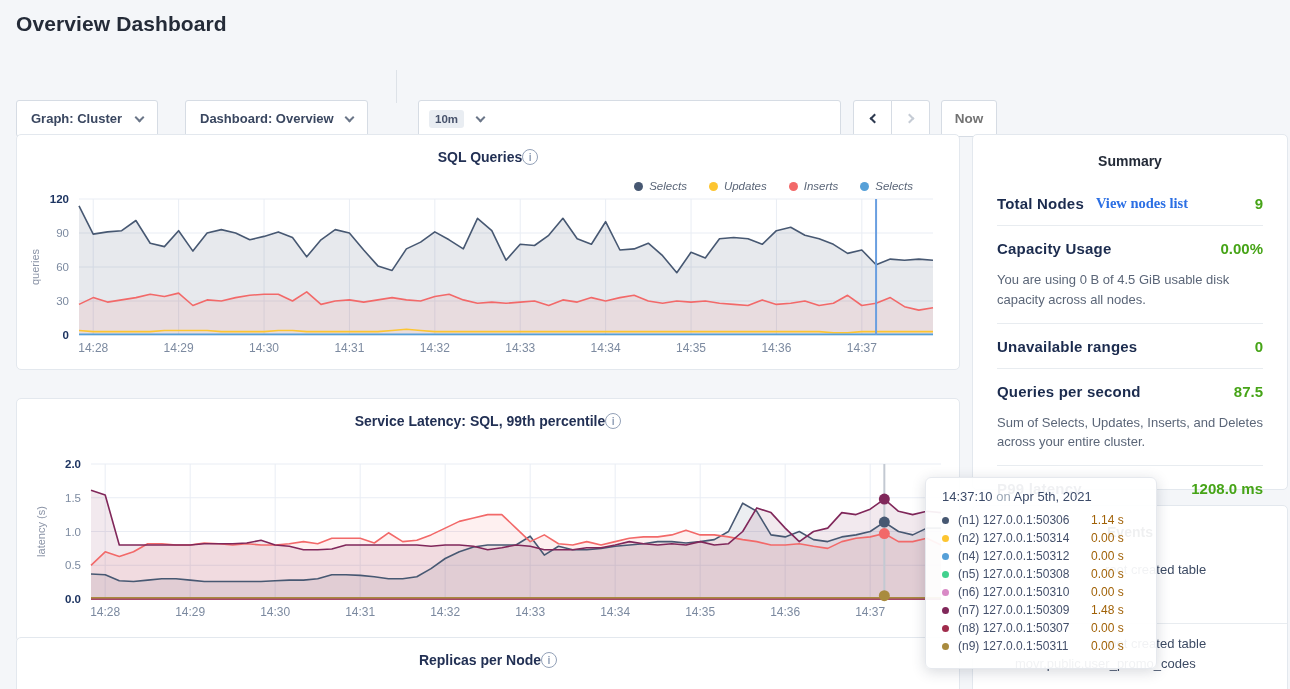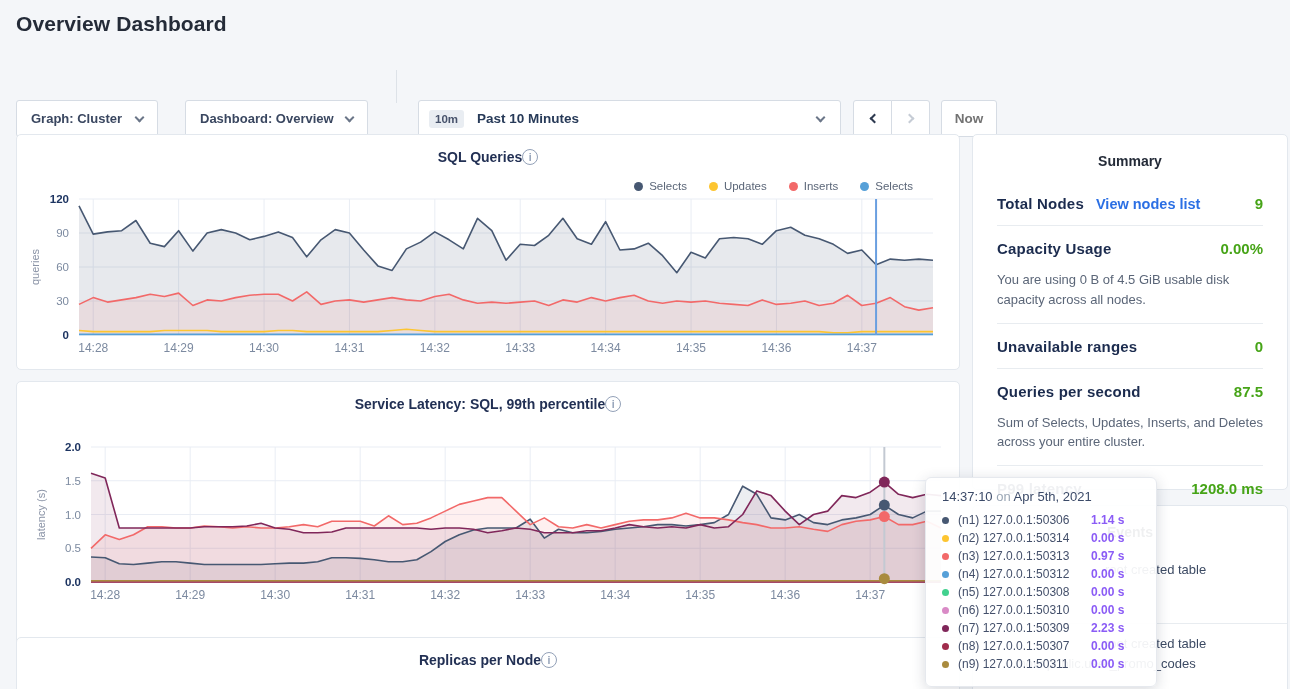--- a/index.html
+++ b/index.html
@@ -35,45 +35,45 @@
   #nav-next { left:891px; width:39px; justify-content:center; border-radius:0 3px 3px 0; color:#c6ccd5; }
   #btn-now  { left:941px; width:56px; justify-content:center; color:#737373; font-size:13.5px; }
   .chev { display:inline-block; width:7px; height:7px;
           border-right:2px solid currentColor; border-bottom:2px solid currentColor; }
   .chev.down  { transform:rotate(45deg); margin-top:-3px; color:#6b7688; }
   .chev.left  { transform:rotate(135deg); margin-left:3px; }
   .chev.right { transform:rotate(-45deg); margin-right:3px; }
   
   .card { position:absolute; background:#fff; border:1px solid #e3e8ee; border-radius:5px; }
   #card-sql { left:16px; top:134px; width:944px; height:236px; }
-  #card-lat { left:16px; top:381px; width:944px; height:308px; }
+  #card-lat { left:16px; top:398px; width:944px; height:244px; }
   #card-rep { left:16px; top:637px; width:944px; height:80px; }
   #card-sum { left:972px; top:134px; width:316px; height:356px; }
   #card-evt { left:972px; top:505px; width:316px; height:210px; }
   .chart-title {
     position:absolute; top:14px; left:0; right:0;
     display:flex; justify-content:center; align-items:center; gap:0;
     font-size:14px; font-weight:700; color:#223054;
   }
   .info {
     width:16px; height:16px; border:1px solid #93a1b8; border-radius:50%;
     color:#93a1b8; font-size:10.5px; font-weight:600;
     display:flex; align-items:center; justify-content:center;
   }
   .legend { position:absolute; top:45px; right:46px; display:flex; gap:22px;
             font-size:11.5px; color:#5b6678; }
-  .legend .li { display:flex; align-items:center; gap:6px; cursor:pointer; }
+  .legend .li { display:flex; align-items:center; gap:6px; cursor:pointer;font-style:italic; }
   .dot { width:9px; height:9px; border-radius:50%; flex:none; }
   svg.chart { position:absolute; left:0; top:56px; }
   
   .panel-title { margin-top:18px; text-align:center; font-size:14px; font-weight:700; color:#242b38; }
   .sum-body { padding:12px 24px 0; }
   .sum-row { display:flex; align-items:flex-end; padding:14px 0 13px; }
   .sum-label { font-size:15px; font-weight:800; color:#1b2b4e; letter-spacing:.2px; }
-  .sum-link  { font-size:14.5px; font-weight:700; color:#2b6fe4; margin-left:12px; cursor:pointer; }
+  .sum-link  { font-size:14.5px; font-weight:700; color:#2b6fe4; margin-left:12px; cursor:pointer;font-family:Liberation Serif, serif; }
   .sum-val   { margin-left:auto; font-size:15px; font-weight:800; color:#46a417; }
   .sum-desc  { font-size:13px; color:#5b6678; line-height:1.52; padding:0 0 13px; }
   .sum-div   { border:none; border-top:1px solid #e8ecf0; margin:0; }
   
   .evt-list { margin-top:10px; }
   .evt-item { padding:12px 20px 8px; }
   .evt-item.no-detail { padding-bottom:46px; }
   .evt-item + .evt-item { border-top:1px solid #e8ecf0; }
   .evt-msg    { font-size:13px; color:#3c4a63; padding-left:112px; }
   .evt-detail { font-size:13px; color:#3c4a63; padding-left:22px; margin-top:5px; }
@@ -82,39 +82,38 @@
     position:absolute; left:925px; top:477px; width:232px; z-index:50;
     background:rgba(255,255,255,0.93); border:1px solid #e6e9ee; border-radius:6px;
     box-shadow:0 3px 14px rgba(40,50,70,0.18);
     padding:11px 16px 13px;
   }
   .tt-head { font-size:13px; color:#3b4a68; margin-bottom:7px; }
   .tt-head .on { color:#9aa6b5; }
   .tt-row { display:flex; align-items:center; height:18px; font-size:12px; color:#44506b; }
   .tt-dot { width:7px; height:7px; border-radius:50%; margin-right:9px; flex:none; }
   .tt-name { width:133px; white-space:nowrap; }
-  .tt-val { font-weight:700; color:#8b5cf6; white-space:nowrap; }
+  .tt-val { font-weight:400; color:#a16207; white-space:nowrap; }
 </style>
 </head>
 <body>
 
 <div class="page-title">Overview Dashboard</div>
 
 <div class="btn" id="btn-graph">
   <span>Graph: Cluster</span>
   <span class="chev down"></span>
 </div>
 <div class="btn" id="btn-dashboard">
   <span>Dashboard: Overview</span>
   <span class="chev down"></span>
 </div>
 <div class="vdiv"></div>
 <div class="btn" id="time-sel">
   <span class="time-badge">10m</span>
-  <span class="time-label">Past 10 Minutes</span>
   <span class="chev down"></span>
 </div>
 <div class="btn" id="nav-prev">
   <span class="chev left"></span>
 </div>
 <div class="btn" id="nav-next">
   <span class="chev right"></span>
 </div>
 <div class="btn" id="btn-now">Now</div>
 
@@ -304,43 +303,38 @@
         <span class="tt-dot" style="background: rgb(71, 88, 114);"></span>
         <span class="tt-name">(n1) 127.0.0.1:50306</span>
         <span class="tt-val">1.14 s</span>
       </div>
       <div class="tt-row">
         <span class="tt-dot" style="background: rgb(253, 197, 49);"></span>
         <span class="tt-name">(n2) 127.0.0.1:50314</span>
         <span class="tt-val">0.00 s</span>
       </div>
       <div class="tt-row">
-        <span class="tt-dot" style="background: rgb(242, 105, 105);"></span>
-        <span class="tt-name">(n3) 127.0.0.1:50313</span>
-        <span class="tt-val">0.97 s</span>
-      </div>
-      <div class="tt-row">
         <span class="tt-dot" style="background: rgb(86, 160, 216);"></span>
         <span class="tt-name">(n4) 127.0.0.1:50312</span>
         <span class="tt-val">0.00 s</span>
       </div>
       <div class="tt-row">
         <span class="tt-dot" style="background: rgb(66, 209, 142);"></span>
         <span class="tt-name">(n5) 127.0.0.1:50308</span>
         <span class="tt-val">0.00 s</span>
       </div>
       <div class="tt-row">
         <span class="tt-dot" style="background: rgb(217, 138, 198);"></span>
         <span class="tt-name">(n6) 127.0.0.1:50310</span>
         <span class="tt-val">0.00 s</span>
       </div>
       <div class="tt-row">
         <span class="tt-dot" style="background: rgb(128, 39, 90);"></span>
         <span class="tt-name">(n7) 127.0.0.1:50309</span>
-        <span class="tt-val">2.23 s</span>
+        <span class="tt-val">1.48 s</span>
       </div>
       <div class="tt-row">
         <span class="tt-dot" style="background: rgb(160, 44, 76);"></span>
         <span class="tt-name">(n8) 127.0.0.1:50307</span>
         <span class="tt-val">0.00 s</span>
       </div>
       <div class="tt-row">
         <span class="tt-dot" style="background: rgb(169, 139, 62);"></span>
         <span class="tt-name">(n9) 127.0.0.1:50311</span>
         <span class="tt-val">0.00 s</span>

